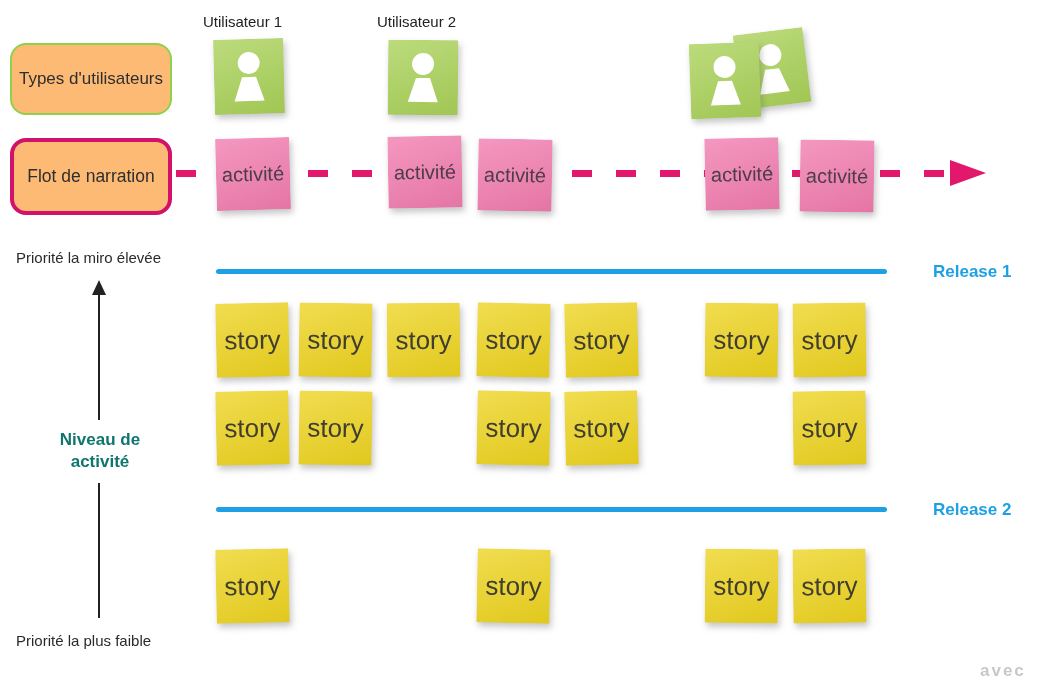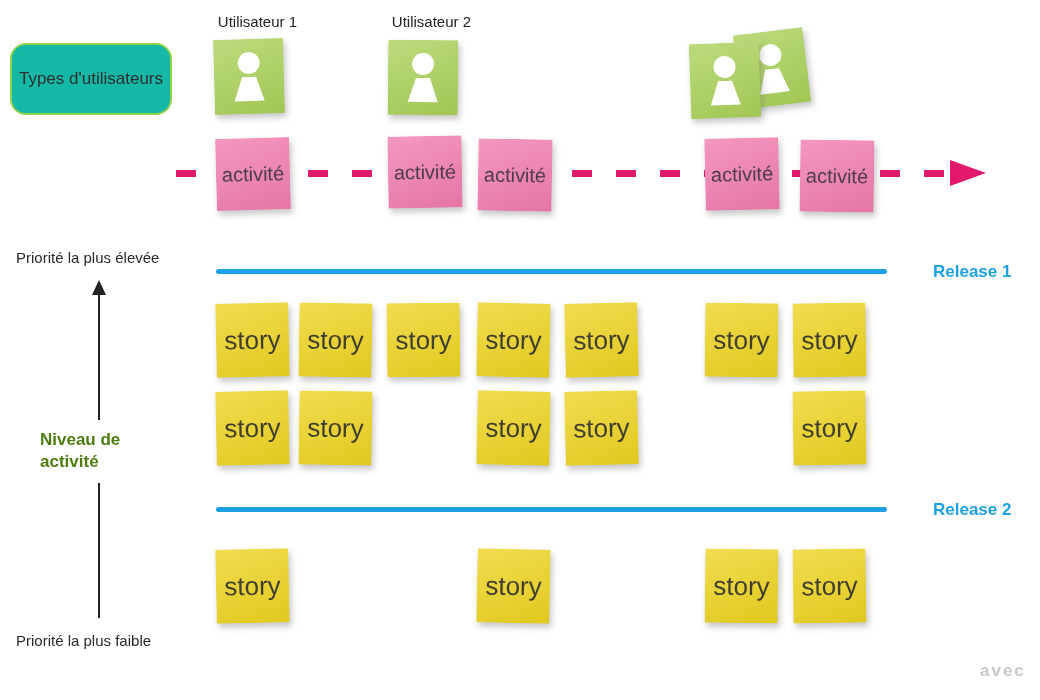--- a/index.html
+++ b/index.html
@@ -14,28 +14,28 @@
     --watermark-gray:#c8c8cc;
   }
   *{box-sizing:border-box;margin:0;padding:0;}
   html,body{background:#fff;}
   .board{
     position:relative;width:1040px;height:700px;background:#ffffff;overflow:hidden;
     font-family:"Liberation Sans",sans-serif;color:var(--text-dark);
   }
   
   .legend-box{
-    position:absolute;left:10px;width:162px;background:#14b8a6;border-radius:16px;
+    position:absolute;left:10px;width:162px;background:#fdba74;border-radius:16px;
     display:flex;align-items:center;justify-content:center;text-align:center;
     font-size:17px;color:#2e2e2e;z-index:3;
   }
   .legend-box.green{top:43px;height:72px;border:2.5px solid var(--green-border);}
   .legend-box.magenta{top:138px;height:77px;border:4px solid var(--magenta-border);font-size:17.5px;}
   
-  .col-label{position:absolute;top:13px;font-size:15px;color:#222;text-align:right;white-space:nowrap;z-index:2;}
+  .col-label{position:absolute;top:13px;font-size:15px;color:#222;text-align:left;white-space:nowrap;z-index:2;}
   
   .flow-line{
     position:absolute;left:176px;top:170px;width:772px;height:7px;z-index:1;
     background:repeating-linear-gradient(90deg,var(--magenta) 0 20px,transparent 20px 44px);
   }
   .flow-arrowhead{
     position:absolute;left:950px;top:160px;width:0;height:0;z-index:1;
     border-top:13px solid transparent;border-bottom:13px solid transparent;
     border-left:36px solid var(--magenta);
   }
@@ -56,36 +56,39 @@
   .release-label{position:absolute;left:933px;width:110px;font-size:17px;font-weight:700;color:var(--blue);z-index:2;}
   
   .axis-text{position:absolute;font-size:15px;color:#2a2a2a;white-space:nowrap;z-index:2;}
   .v-line{position:absolute;left:98px;width:2px;background:#222;z-index:1;}
   .v-arrowhead{
     position:absolute;left:92px;top:280px;width:0;height:0;z-index:1;
     border-left:7px solid transparent;border-right:7px solid transparent;
     border-bottom:15px solid #222;
   }
   .axis-level{
-    position:absolute;left:40px;top:429px;width:120px;text-align:left;
-    font-size:17px;font-weight:700;line-height:1.3;color:#4d7c0f;z-index:2;background:#fff;
+    position:absolute;left:40px;top:429px;width:120px;text-align:center;
+    font-size:17px;font-weight:700;line-height:1.3;color:#0f766e;z-index:2;background:#fff;
   }
   
   .watermark{
     position:absolute;left:980px;top:661px;font-size:17px;font-weight:700;
     color:var(--watermark-gray);letter-spacing:2px;z-index:2;
   }
 </style>
 </head>
 <body>
 
 <div class="board">
 
   <div class="legend-box green">
     <span>Types d'utilisateurs</span>
+  </div>
+  <div class="legend-box magenta">
+    <span>Flot de narration</span>
   </div>
 
   <div class="col-label" style="left:203px;width:94px;">Utilisateur 1</div>
   <div class="col-label" style="left:377px;width:94px;">Utilisateur 2</div>
 
   <div class="flow-line"></div>
   <div class="flow-arrowhead"></div>
 
   <div class="note green" style="left:214px;top:39px;transform:rotate(-1.5deg);">
     <svg viewBox="0 0 46 52">
@@ -179,21 +182,21 @@
         <span>story</span>
       </div>
       <div class="note yellow" style="left: 705px; top: 549px; transform: rotate(0.6deg);">
         <span>story</span>
       </div>
       <div class="note yellow" style="left: 793px; top: 549px; transform: rotate(-0.8deg);">
         <span>story</span>
       </div>
     </div>
 
-  <div class="axis-text" style="left:16px;top:249px;">Priorité la plus élevée</div>
+  <div class="axis-text" style="left:16px;top:249px;">Priorité la miro élevée</div>
   <div class="v-arrowhead"></div>
   <div class="v-line" style="top:294px;height:126px;"></div>
   <div class="axis-level">
     <div>Niveau de</div>
     <div>activité</div>
   </div>
   <div class="v-line" style="top:483px;height:135px;"></div>
   <div class="axis-text" style="left:16px;top:632px;">Priorité la plus faible</div>
 
   <div class="watermark">avec</div>

